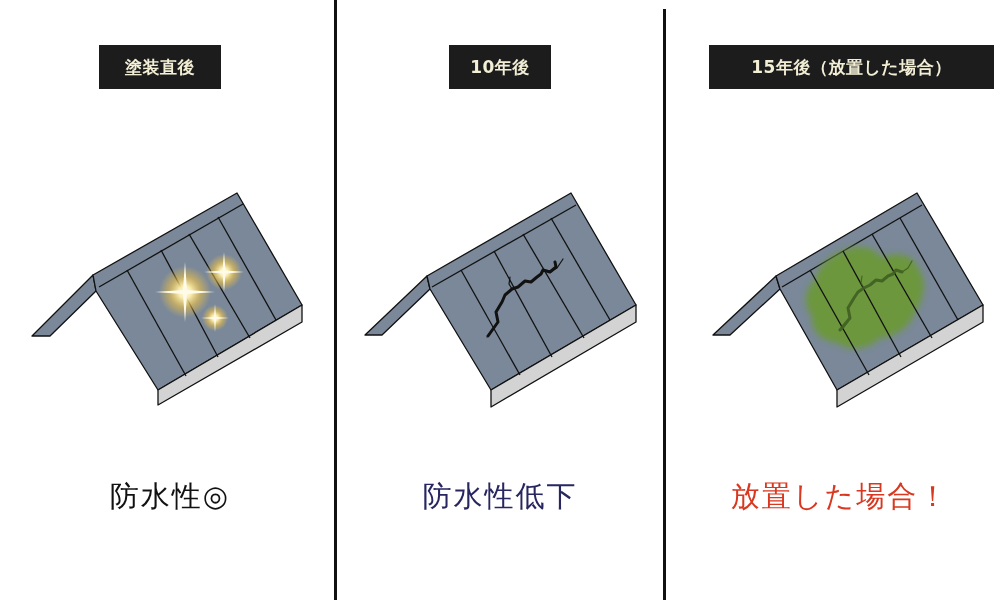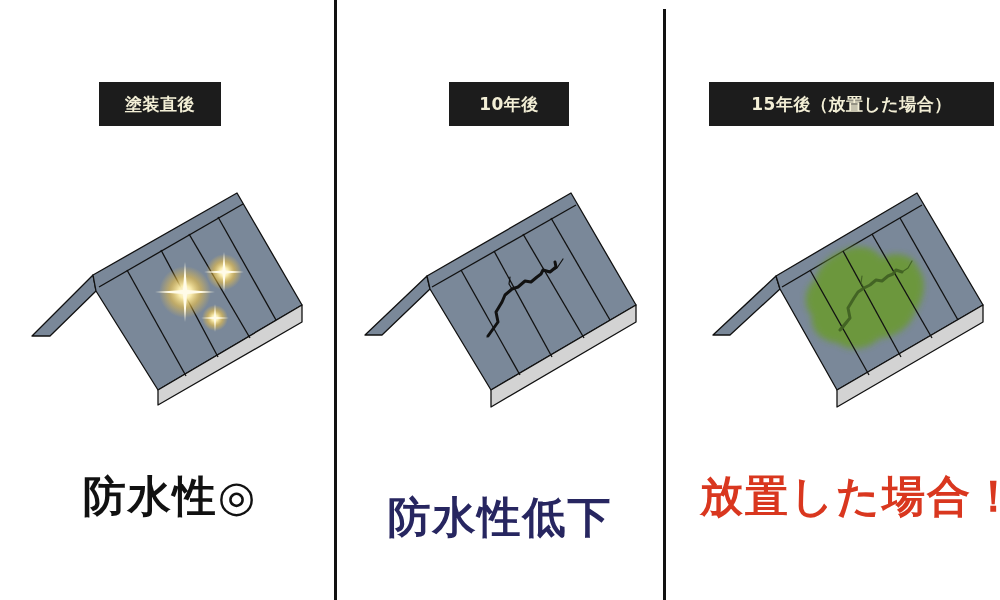--- a/index.html
+++ b/index.html
@@ -1,22 +1,22 @@
 <!DOCTYPE html>
 <html><head>
   <meta charset="utf-8">
   <style>
     html, body { margin: 0; padding: 0; background: #ffffff; }
     body { width: 1000px; height: 600px; position: relative; overflow: hidden;
            font-family: "DejaVu Sans", "Liberation Sans", sans-serif; }
     .divider { position: absolute; width: 3px; background: #111111; }
     .label-box { position: absolute; background: #1c1c1c; color: #f3efd6;
                  font-weight: bold; font-size: 17px; line-height: 44px; height: 44px;
-                 text-align: center; white-space: nowrap; letter-spacing: 0.5px; margin-top: 37px; }
-    .caption { position: absolute; top: 466px; font-weight: bold; font-size: 43px;
+                 text-align: center; white-space: nowrap; letter-spacing: 0.5px; }
+    .caption { position: absolute; top: 466px; font-weight: normal; font-size: 29px;
                line-height: 60px; white-space: nowrap; text-align: center; letter-spacing: 2px; }
     svg.roof { position: absolute; left: 0; top: 0; overflow: visible; }
   </style>
 </head>
 <body>
 
 <div class="divider" style="left:334px; top:0; height:600px;"></div>
 <div class="divider" style="left:663px; top:9px; height:591px;"></div>
 
 <div>
@@ -53,42 +53,42 @@
       <path d="M224 252 L225.5 270.5 L244 272 L225.5 273.5 L224 292 L222.5 273.5 L204 272 L222.5 270.5 Z" fill="#fffbe8"></path>
       <circle cx="215" cy="318" r="13" fill="url(#glow)"></circle>
       <path d="M215 304 L216 317 L229 318 L216 319 L215 332 L214 319 L201 318 L214 317 Z" fill="#fffbe8"></path>
     </g>
   </svg>
 
   <div class="caption" style="left:70px; width:200px; color:#111111;">防水性◎</div>
 </div>
 
 <div>
-  <div class="label-box" style="left:449px; top:45px; width:120px;">10年後</div>
+  <div class="label-box" style="left:449px; top:45px; width:102px;">10年後</div>
 
   <svg class="roof" width="1000" height="600" viewBox="0 0 1000 600">
     <g stroke="#111" stroke-width="1.3" stroke-linejoin="round">
       <polygon points="365,335 382,335 430,289 427,276" fill="#7a8899"></polygon>
       <polygon points="427,276 571,193 636,305 491,390 430,289" fill="#7a8899"></polygon>
       <polygon points="491,390 636,305 636,322 491,407" fill="#d3d3d3"></polygon>
       <line x1="432" y1="287" x2="576" y2="205"></line>
       <line x1="461" y1="270" x2="520" y2="375"></line>
       <line x1="494" y1="251" x2="552" y2="357"></line>
       <line x1="523" y1="234" x2="584" y2="338"></line>
       <line x1="551" y1="218" x2="610" y2="320"></line>
     </g>
     <g fill="none" stroke="#111" stroke-linecap="round" stroke-linejoin="round">
       <path d="M488 336 L498 322 L496 312 L502 302 L505 295 L512 289 L518 287 L525 281 L531 282 L537 277 L541 274 L543 270 L550 272 L556 267 L555 262" stroke-width="3"></path>
       <path d="M512 289 L509 284 L510 277" stroke-width="1.2"></path>
       <path d="M550 272 L557 268 L563 259" stroke-width="1.2"></path>
       <path d="M498 322 L492 330 L487 337" stroke-width="1"></path>
     </g>
   </svg>
 
-  <div class="caption" style="left:380px; width:240px; color:#272660;margin-top:21px;">防水性低下</div>
+  <div class="caption" style="left:380px; width:240px; color:#272660;">防水性低下</div>
 </div>
 
 <div>
   <div class="label-box" style="left:709px; top:45px; width:285px;">15年後（放置した場合）</div>
 
   <svg class="roof" width="1000" height="600" viewBox="0 0 1000 600">
     <defs>
       <filter id="blurMoss" x="-20%" y="-20%" width="140%" height="140%">
         <feGaussianBlur stdDeviation="3"></feGaussianBlur>
       </filter>

